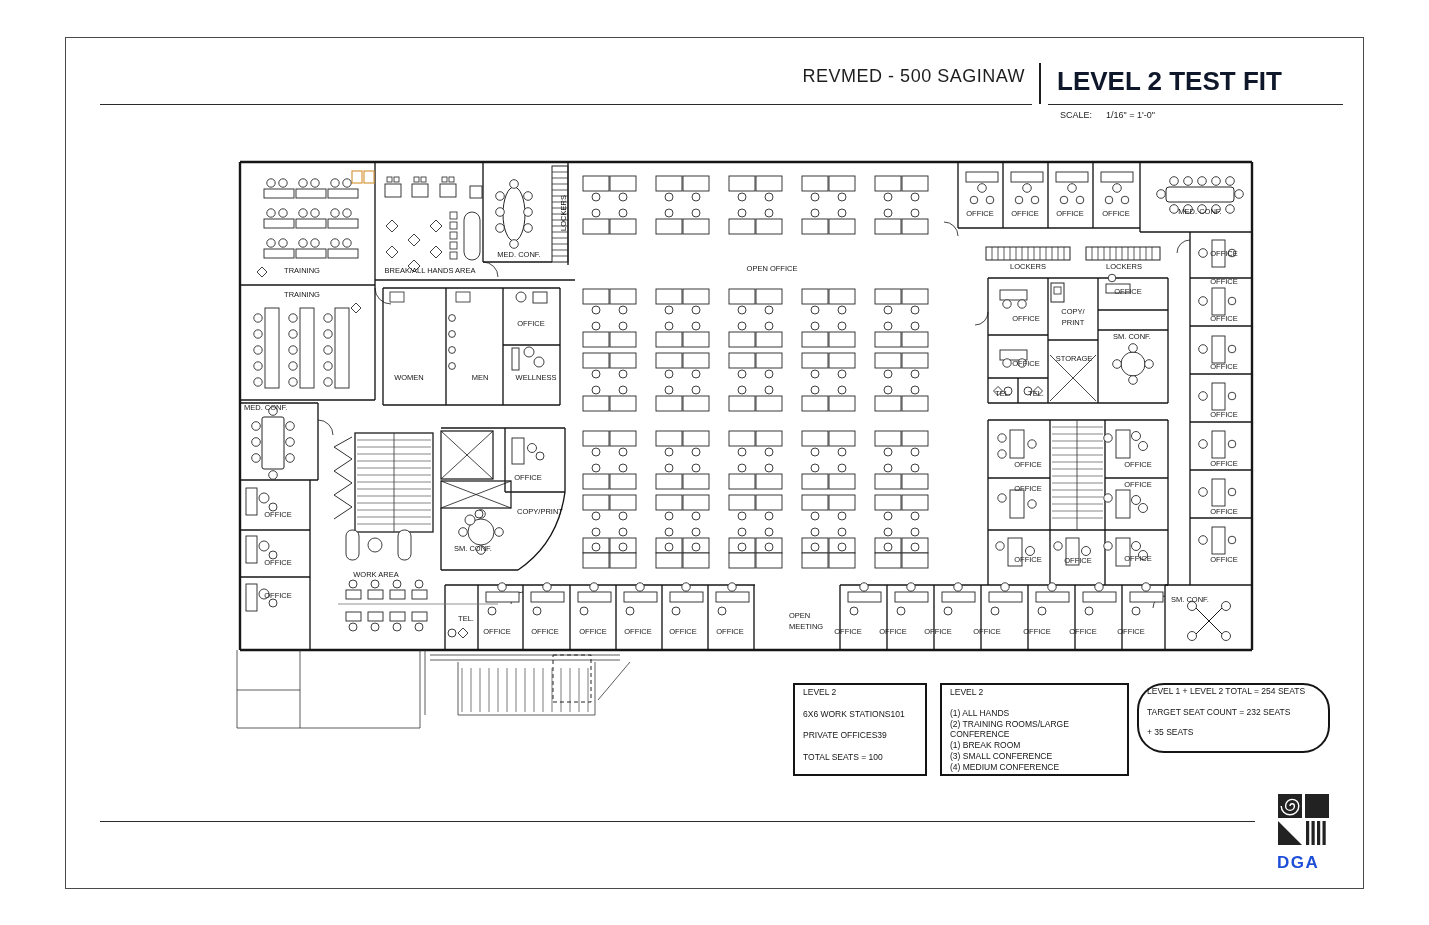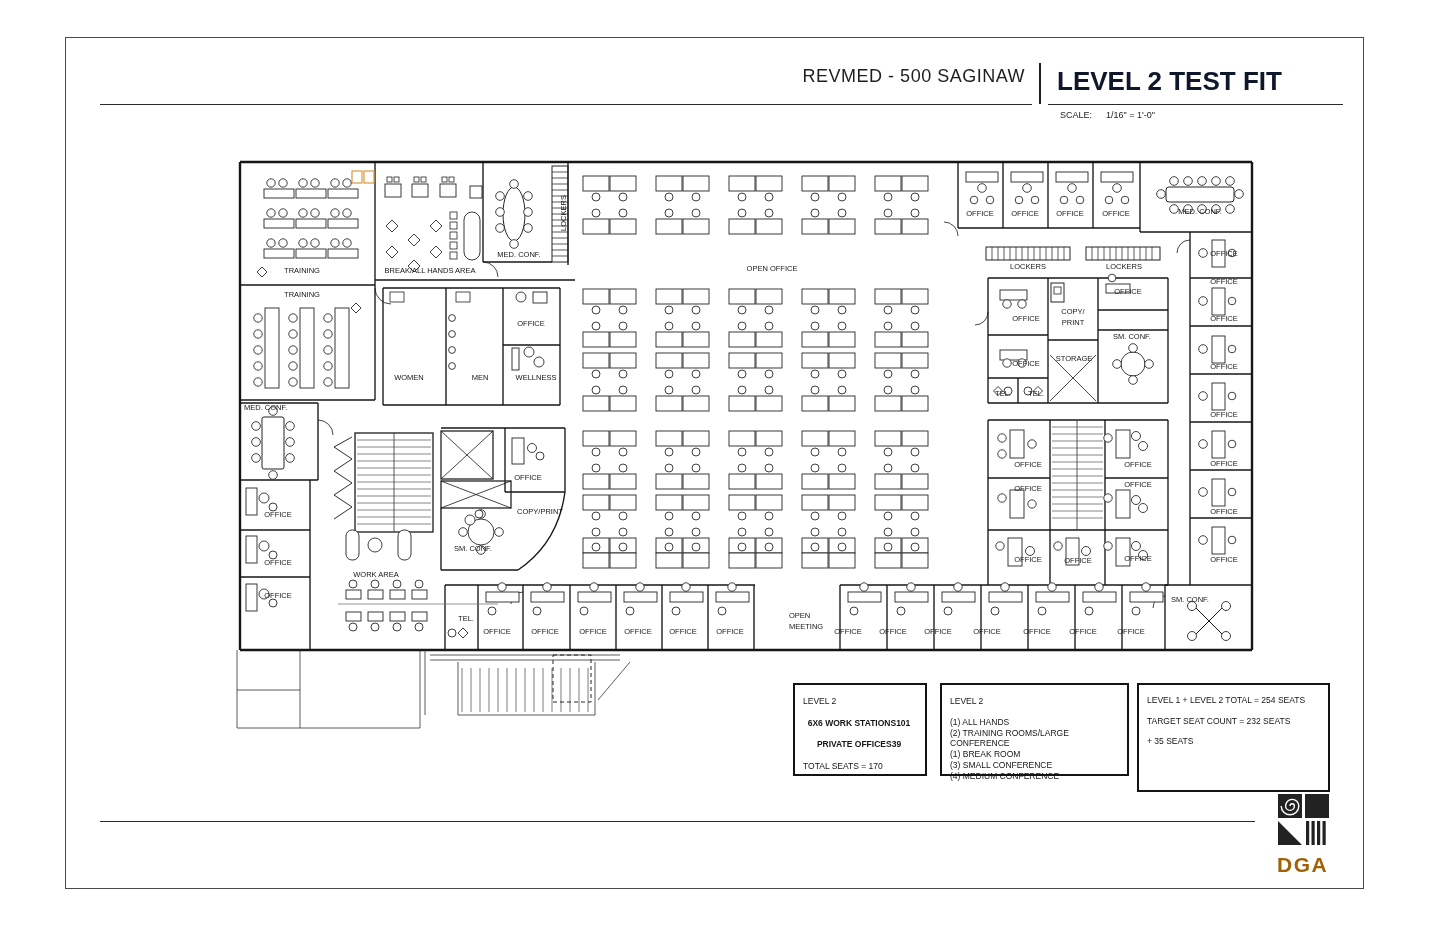--- a/index.html
+++ b/index.html
@@ -9,31 +9,31 @@
   .title-divider{position:absolute;left:1039px;top:63px;width:2px;height:41px;background:#1e1e1e;}
   .sheet-title{position:absolute;left:1057px;top:66px;font-size:26px;font-weight:bold;color:#0f172a;white-space:nowrap;}
   .rule{position:absolute;background:#2a2a2a;height:1.4px;}
   .rule-left{left:100px;top:104px;width:932px;}
   .rule-right{left:1048px;top:104px;width:295px;}
   .rule-bottom{left:100px;top:821px;width:1155px;}
   .scale-line{position:absolute;left:1060px;top:110px;font-size:9px;color:#222;}
   .scale-line .scale-val{margin-left:14px;}
   #plan{position:absolute;left:0;top:0;}
   .rlabel{font-size:7.5px;fill:#141414;}
-  .ptable{position:absolute;border:2.2px solid #141414;background:#fff;font-size:8.5px;color:#141414;padding:11px 8px;box-sizing:border-box;}
+  .ptable{position:absolute;border:2.2px solid #141414;background:#fff;font-size:8.5px;color:#141414;padding:2px 8px;box-sizing:border-box;}
   .t0{left:793px;top:683px;width:134px;height:93px;}
   .t1{left:940px;top:683px;width:189px;height:93px;}
-  .t2{left:1137px;top:683px;width:193px;height:109px;}
+  .t2{left:1137px;top:683px;width:193px;height:70px;border-radius:27px;}
   .t-title{margin-bottom:12px;}
-  .t-row{display:flex;justify-content:center;margin-bottom:11px;padding-right:2px;font-weight:bold;}
+  .t-row{display:flex;justify-content:flex-start;margin-bottom:11px;padding-right:2px;}
   .t-total{margin-top:12px;}
   .t-item{margin-bottom:1.5px;line-height:9.5px;}
   .t2 .t-item{margin-bottom:11px;}
   .logo{position:absolute;left:1276px;top:792px;width:54px;}
-  .logo-text{font-size:21px;font-weight:bold;letter-spacing:1.5px;color:#a16207;margin-top:3px;margin-left:1px;}
+  .logo-text{font-size:17px;font-weight:bold;letter-spacing:1.5px;color:#1d4ed8;margin-top:3px;margin-left:1px;}
 </style>
 </head>
 <body>
 
 <div class="sheet-border"></div>
 <div class="project-title">REVMED - 500 SAGINAW</div>
 <div class="title-divider"></div>
 <div class="sheet-title">LEVEL 2 TEST FIT</div>
 <div class="rule rule-left"></div>
 <div class="rule rule-right"></div>
@@ -832,21 +832,21 @@
 <div class="ptable t0" id="table-0">
     <div class="t-title">LEVEL 2</div>
     <div class="t-row">
       <span>6X6 WORK STATIONS</span>
       <span>101</span>
     </div>
     <div class="t-row">
       <span>PRIVATE OFFICES</span>
       <span>39</span>
     </div>
-    <div class="t-total">TOTAL SEATS = 170</div>
+    <div class="t-total">TOTAL SEATS = 100</div>
   </div>
 <div class="ptable t1" id="table-1">
     <div class="t-title">LEVEL 2</div>
     <div class="t-item">(1) ALL HANDS</div>
     <div class="t-item">(2) TRAINING ROOMS/LARGE CONFERENCE</div>
     <div class="t-item">(1) BREAK ROOM</div>
     <div class="t-item">(3) SMALL CONFERENCE</div>
     <div class="t-item">(4) MEDIUM CONFERENCE</div>
   </div>
 <div class="ptable t2" id="table-2">

